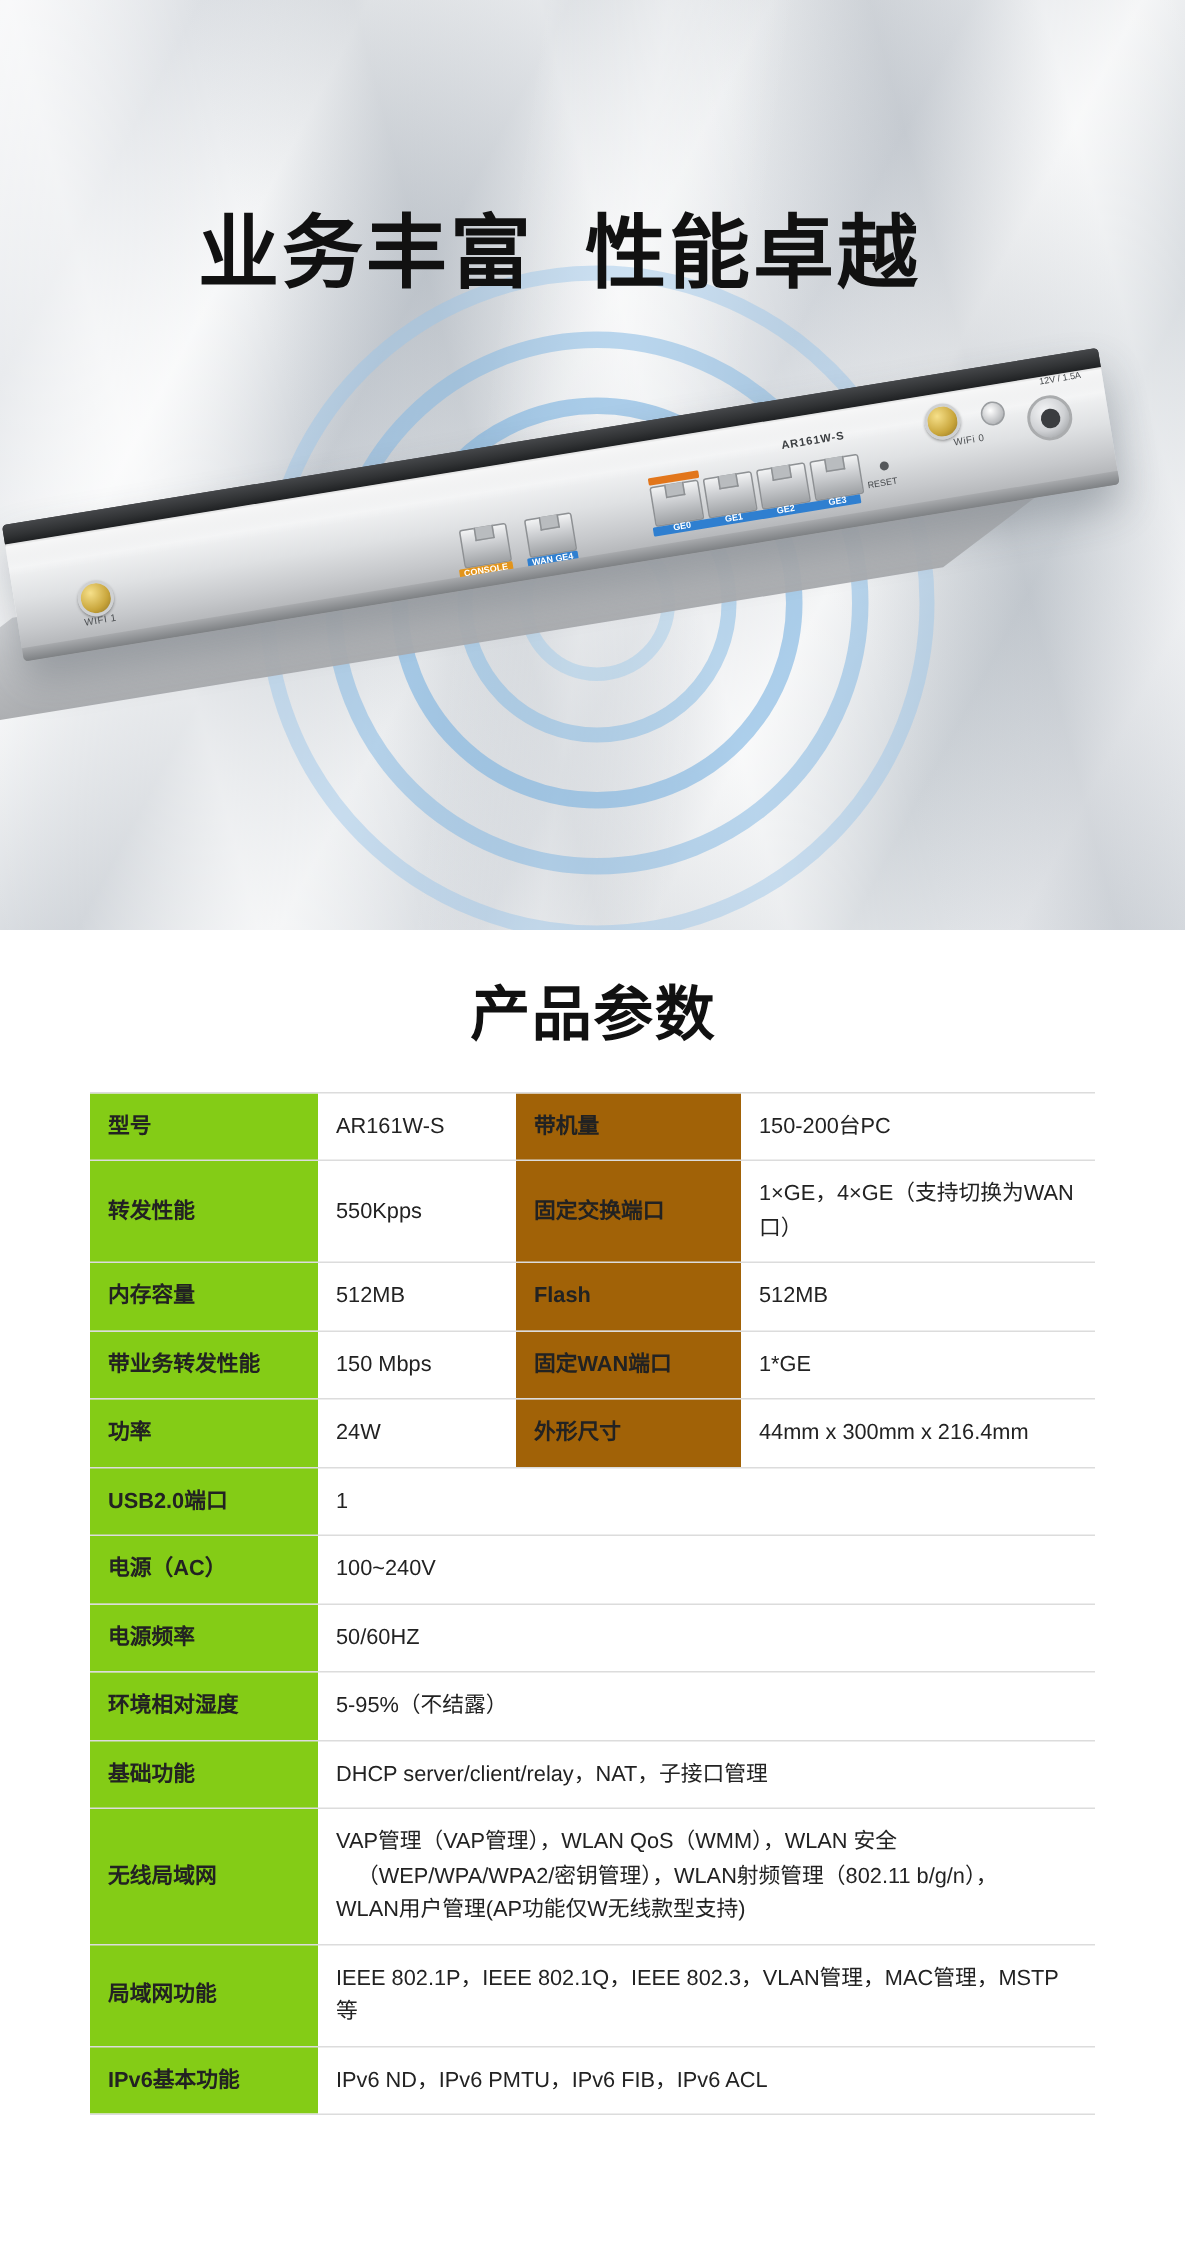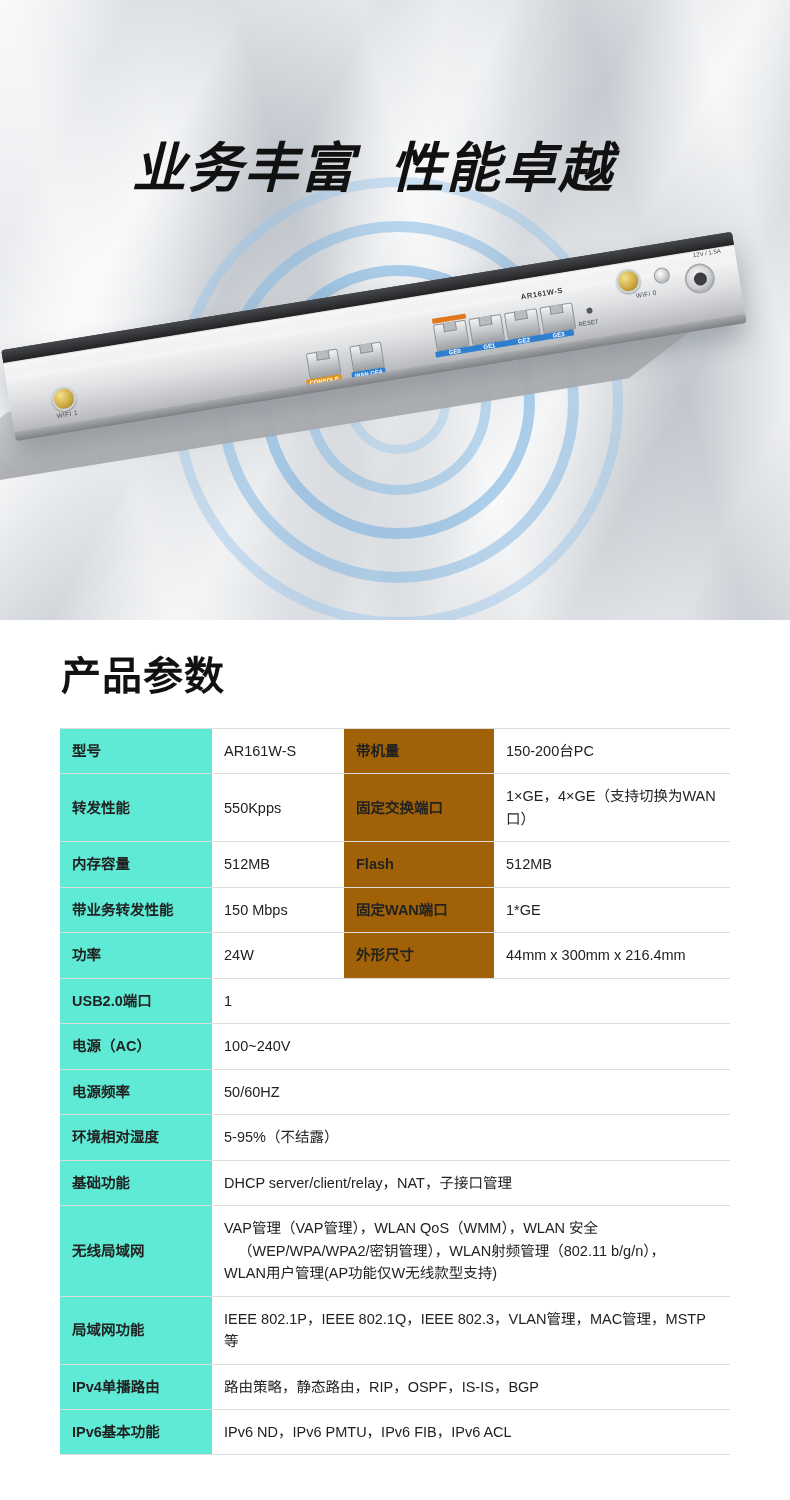--- a/index.html
+++ b/index.html
@@ -47,21 +47,20 @@
   .hero-title {
     position: absolute;
     left: 132px;
     top: 88px;
     font-size: 54px;
     font-weight: 700;
     letter-spacing: 2px;
     color: #111;
     white-space: pre;
     z-index: 6;
-    font-style: italic;
   }
 
   
   .rings {
     position: absolute;
     left: 178px;
     top: 182px;
     width: 440px;
     height: 440px;
     z-index: 2;
@@ -288,36 +287,37 @@
   
   .spec-section {
     padding: 0 60px 60px 60px;
   }
   .spec-title {
     font-size: 40px;
     font-weight: 700;
     color: #111;
     margin: 24px 0 26px 1px;
     letter-spacing: 1px;
+    text-align: center;
   }
   table.spec {
     width: 670px;
     border-collapse: collapse;
     font-size: 14.5px;
     color: #222;
   }
   table.spec td {
     border-top: 1px solid #dcdcdc;
     border-bottom: 1px solid #dcdcdc;
     padding: 11px 12px;
     vertical-align: middle;
     line-height: 1.55;
   }
   table.spec tr td.k {
-    background: #5eead4;
+    background: #84cc16;
     font-weight: 700;
     width: 128px;
     white-space: nowrap;
   }
   table.spec tr td.k2 {
     background: #a16207;
     font-weight: 700;
     width: 126px;
     white-space: nowrap;
   }
@@ -457,23 +457,19 @@
           <span class="indent">（WEP/WPA/WPA2/密钥管理），WLAN射频管理（802.11 b/g/n），</span>
           <span>WLAN用户管理(AP功能仅W无线款型支持)</span>
         </td>
       </tr>
 
       <tr>
         <td class="k">局域网功能</td>
         <td class="vfull" colspan="3">IEEE 802.1P，IEEE 802.1Q，IEEE 802.3，VLAN管理，MAC管理，MSTP等</td>
       </tr>
       <tr>
-        <td class="k">IPv4单播路由</td>
-        <td class="vfull" colspan="3">路由策略，静态路由，RIP，OSPF，IS-IS，BGP</td>
-      </tr>
-      <tr>
         <td class="k">IPv6基本功能</td>
         <td class="vfull" colspan="3">IPv6 ND，IPv6 PMTU，IPv6 FIB，IPv6 ACL</td>
       </tr>
 
     </tbody>
   </table>
 </section>
 
 </body></html>

